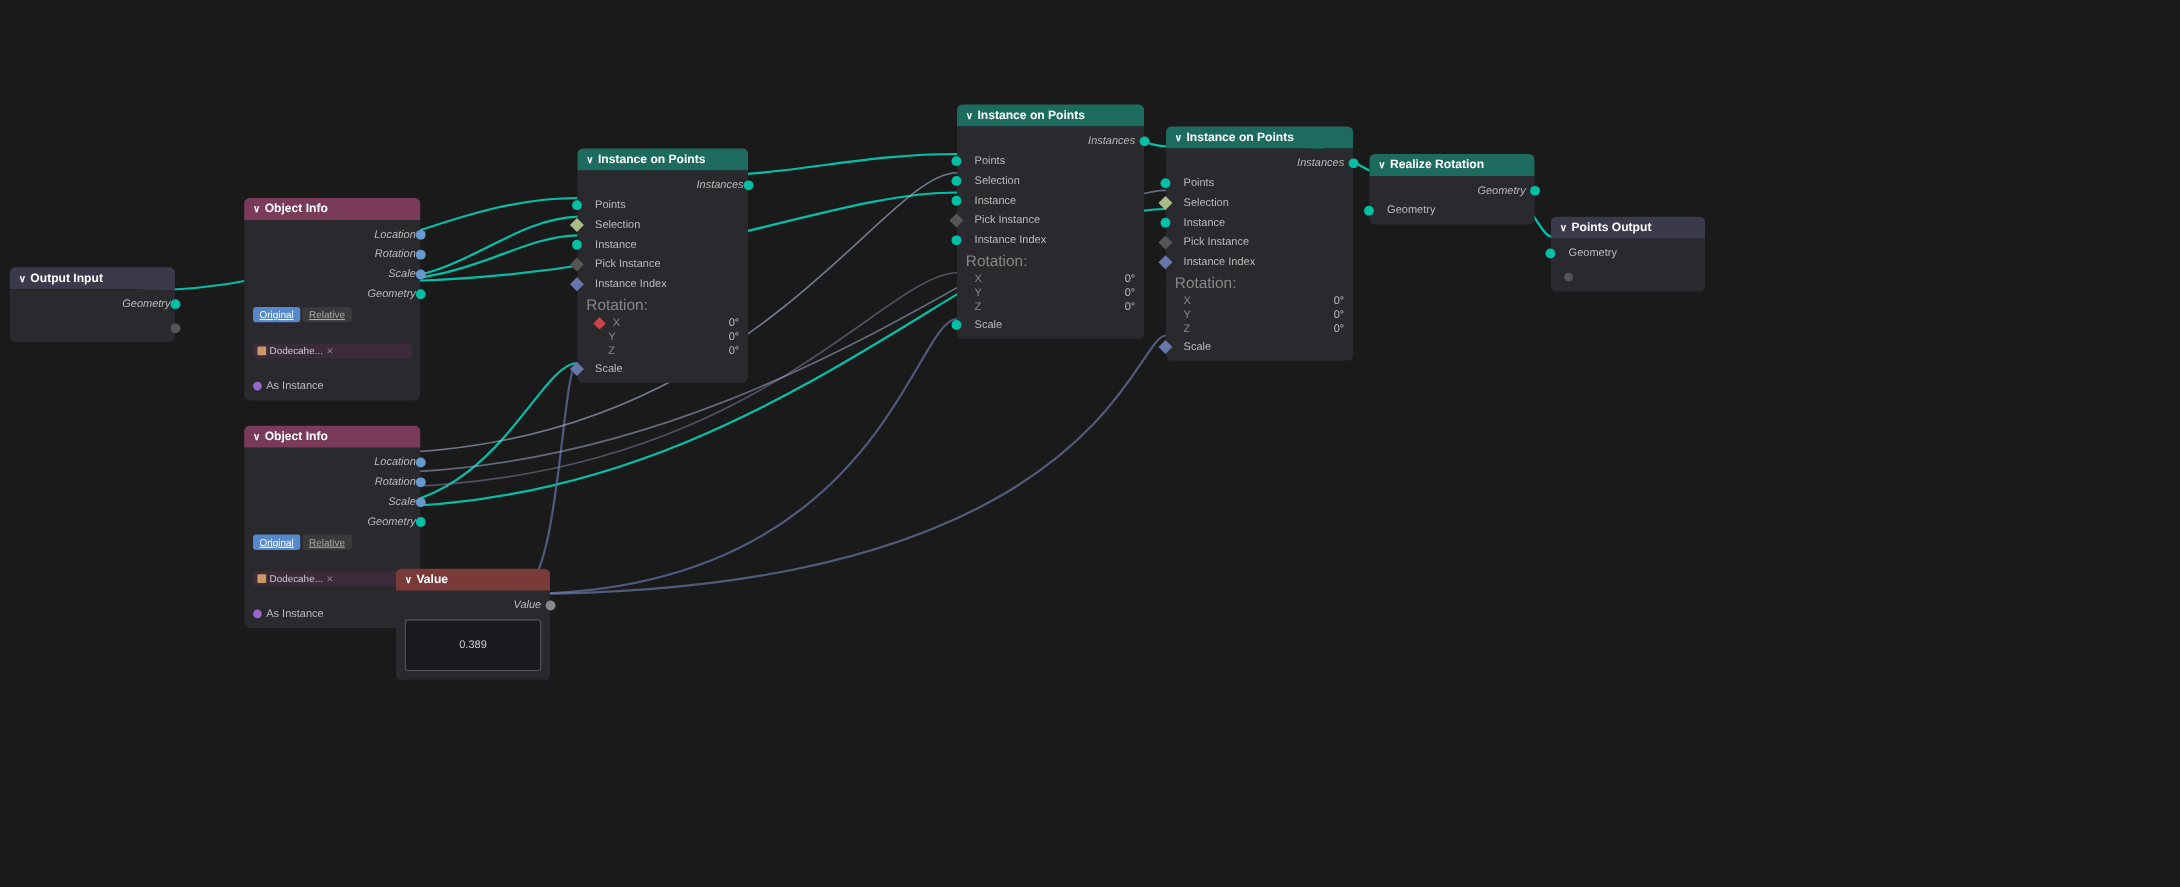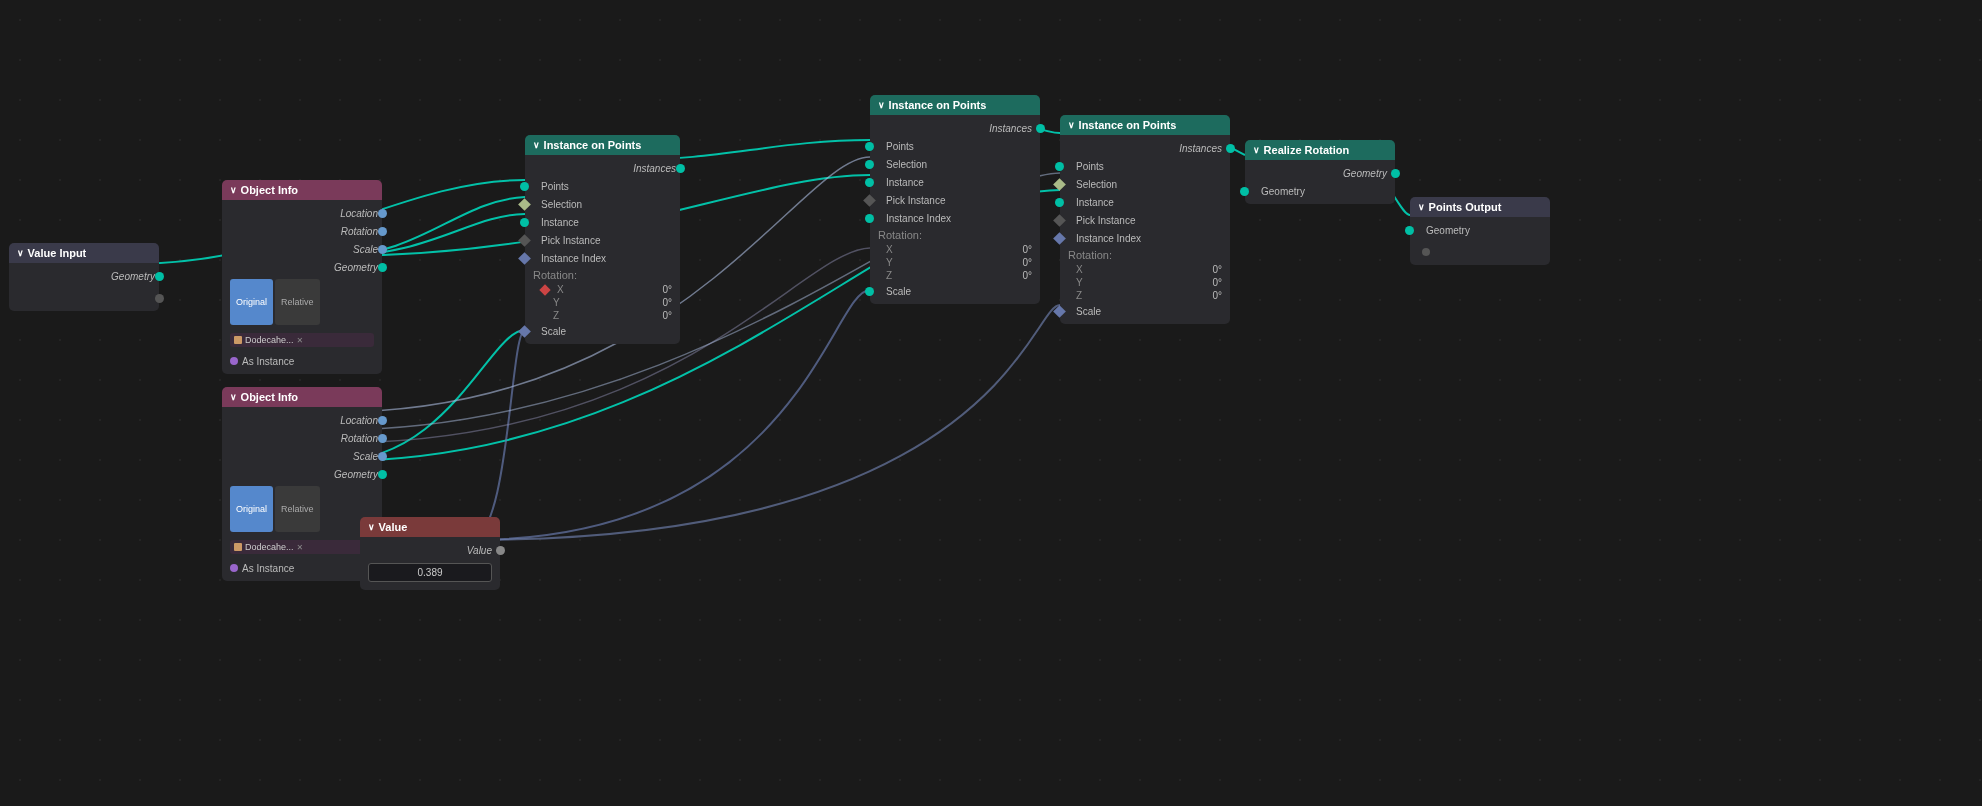--- a/index.html
+++ b/index.html
@@ -95,55 +95,56 @@
     .socket-gray { background-color: #888; }
     .header-pink { background-color: #7a3a5a; }
     .header-dark { background-color: #3a3a4a; }
     .header-red { background-color: #7a3a3a; }
     .header-teal2 { background-color: #1d6b5e; }
 
     .chevron { font-size: 9px; }
 
     .node-section-label {
       padding: 2px 8px;
-      font-size: 11px;
+      font-size: 14px;
       color: #888;
     }
 
     .btn-group {
       display: flex;
       padding: 3px 8px;
       gap: 2px;
     }
 
     .btn {
       font-size: 9px;
-      padding: 18px 6px;
+      padding: 2px 6px;
       border-radius: 3px;
       border: none;
       cursor: pointer;
+      text-decoration: underline;
     }
 
     .btn-active {
       background-color: #5588cc;
       color: #fff;
     }
 
     .btn-inactive {
       background-color: #3a3a3a;
       color: #aaa;
     }
 
     .object-tag {
       display: flex;
       align-items: center;
       background: #3a2a3a;
       border-radius: 3px;
       padding: 2px 4px;
-      margin: 5px 8px;
+      margin: 16px 8px;
       font-size: 9px;
       gap: 3px;
     }
 
     .tag-close {
       cursor: pointer;
       color: #888;
       font-size: 8px;
     }
 
@@ -230,21 +231,21 @@
 
   <path d="M 335,443 C 680,443 800,250 870,248" stroke="#8888aa" stroke-width="1.5" fill="none" opacity="0.5"></path>
 
   <path d="M 335,412 C 680,412 800,157 870,157" stroke="#aabbdd" stroke-width="1.5" fill="none" opacity="0.6"></path>
   <path d="M 335,430 C 700,430 960,173 1060,173" stroke="#aabbdd" stroke-width="1.5" fill="none" opacity="0.5"></path>
 </svg>
 
 <div class="node" style="left:9px; top:243px; width:150px;">
   <div class="node-header header-dark">
     <span class="chevron">∨</span>
-    <span>Value Input</span>
+    <span>Output Input</span>
   </div>
   <div class="node-body">
     <div class="node-row has-socket-right socket-row-wrap">
       <span class="label-right">Geometry</span>
       <span class="socket socket-teal socket-right"></span>
     </div>
     <div class="node-row has-socket-right socket-row-wrap" style="margin-top:4px;">
       <span class="label-right"></span>
       <span class="socket socket-gray socket-right" style="background:#555;"></span>
     </div>
@@ -521,16 +522,16 @@
   <div class="node-header header-red">
     <span class="chevron">∨</span>
     <span>Value</span>
   </div>
   <div class="node-body">
     <div class="node-row socket-row-wrap" style="justify-content:flex-end;">
       <span class="label-right">Value</span>
       <span class="socket" style="width:9px;height:9px;border-radius:50%;background:#888;position:absolute;right:-5px;"></span>
     </div>
     <div style="padding: 4px 8px;">
-      <div style="background:#1a1a1e; border:1px solid #555; border-radius:3px; text-align:center; padding:3px; font-size:10px; color:#ccc;">0.389</div>
+      <div style="background:#1a1a1e; border:1px solid #555; border-radius:3px; text-align:center; padding:17px; font-size:10px; color:#ccc;">0.389</div>
     </div>
   </div>
 </div>
 
 </body></html>

